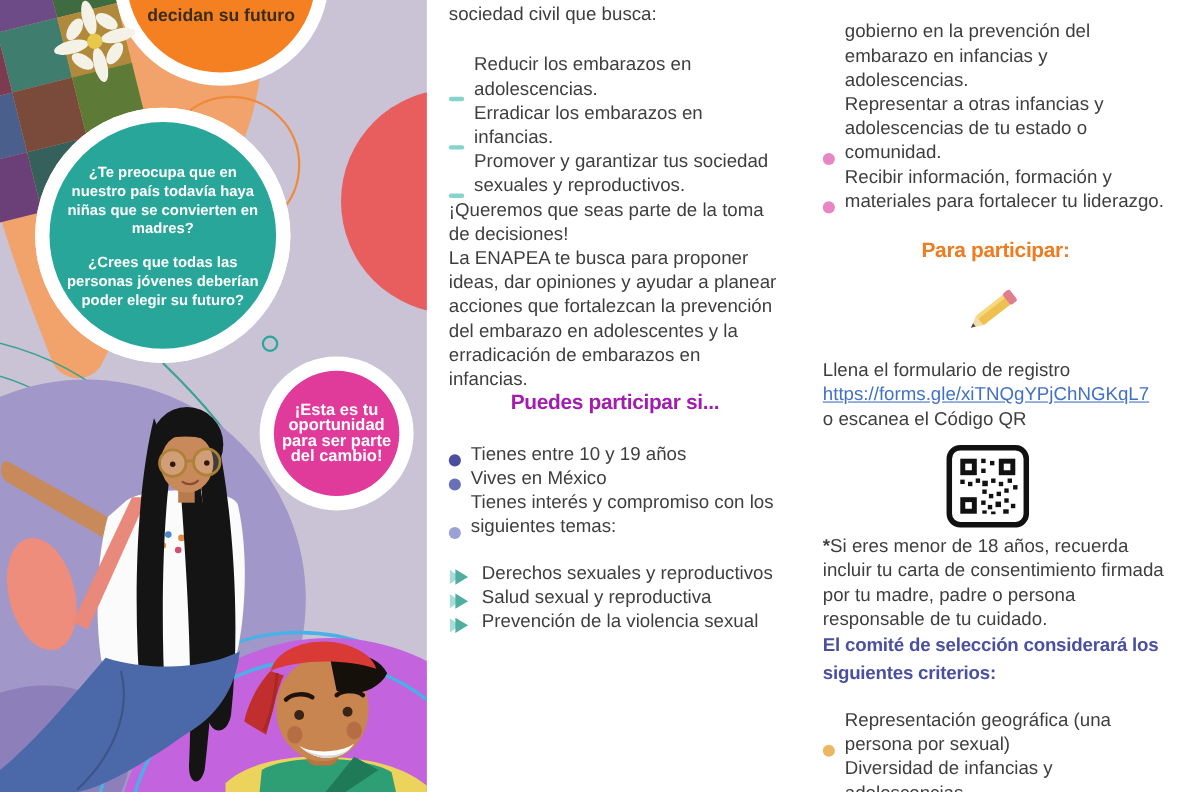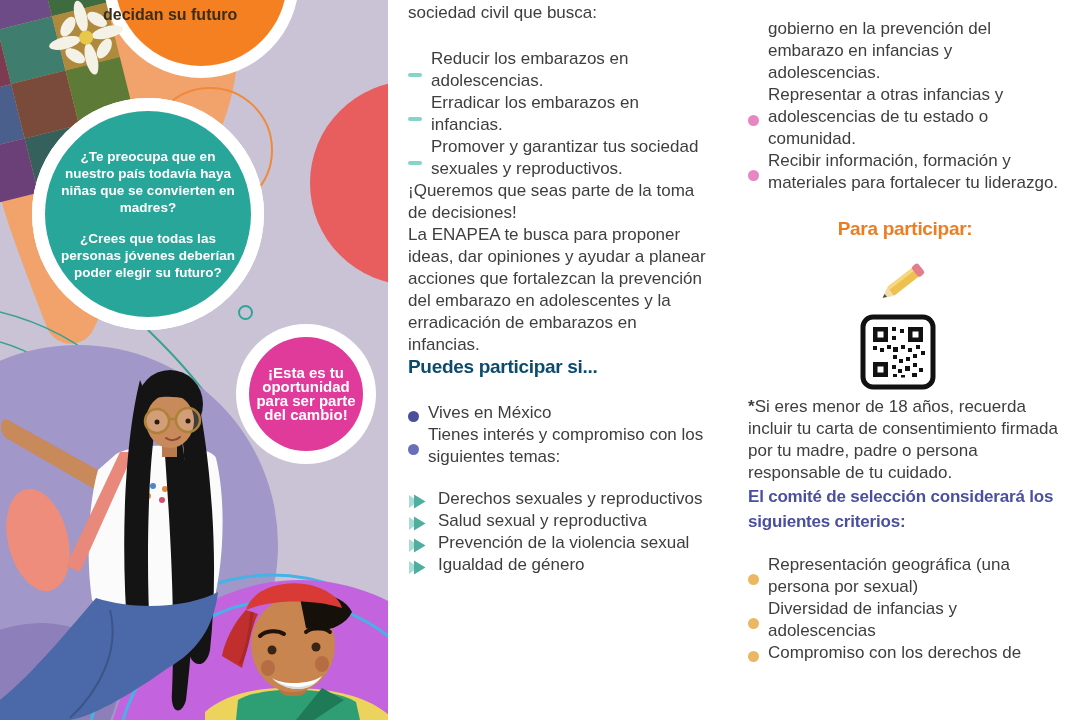--- a/index.html
+++ b/index.html
@@ -4,47 +4,47 @@
 <style>
   html,body{margin:0;padding:0;background:#ffffff;}
   .page{position:relative;width:1080px;height:720px;background:#ffffff;overflow:hidden;
         font-family:"Liberation Sans",sans-serif;color:#3e3e3e;}
   
   .left-panel{position:absolute;left:0;top:0;width:388px;height:720px;background:#c9c3d5;overflow:hidden;}
   .art{position:absolute;left:0;top:0;}
   .bubble{position:absolute;border-radius:50%;background:#fff;display:flex;align-items:center;justify-content:center;}
   .bubble-inner{border-radius:50%;display:flex;flex-direction:column;align-items:center;justify-content:center;
                 text-align:center;color:#fff;font-weight:700;box-sizing:border-box;}
-  .orange-label{position:absolute;left:103px;top:6px;width:196px;text-align:left;
+  .orange-label{position:absolute;left:103px;top:6px;width:196px;text-align:center;
                 font-weight:700;font-size:16px;color:#3c2d1a;}
   .q-bubble{left:32px;top:98px;width:232px;height:232px;}
   .q-inner{width:206px;height:206px;background:#28a69a;font-size:13.5px;line-height:17px;padding:0 12px;}
   .q-inner p{margin:0;}
   .q-inner p + p{margin-top:14px;}
   .opp-bubble{left:236px;top:324px;width:140px;height:140px;}
   .opp-inner{width:114px;height:114px;background:#e03a9b;font-size:15px;line-height:14px;padding:0 6px;}
   .opp-inner p{margin:0;}
   .mini-ring{position:absolute;left:238px;top:305px;width:11px;height:11px;border:2px solid #2aa79a;border-radius:50%;}
   
   .col{position:absolute;top:0;box-sizing:border-box;font-size:17px;line-height:22px;}
   .col p{margin:0;}
   .col-mid{left:388px;width:332px;height:720px;padding:2px 10px 0 20px;}
   .col-right{left:720px;width:360px;height:720px;padding:18px 18px 0 28px;}
   ul{list-style:none;margin:0;padding:0;}
-  .li{display:flex;gap:9px;align-items:center;}
+  .li{display:flex;gap:9px;align-items:flex-end;}
   .dash{flex:0 0 14px;height:4px;border-radius:2px;background:#85d3ca;margin-top:9px;}
   .dot{flex:0 0 11px;height:11px;border-radius:50%;margin-top:6px;}
   .req-list .li:nth-child(1) .dot{background:#4a4e9d;}
   .req-list .li:nth-child(2) .dot{background:#6a70b8;}
   .req-list .li:nth-child(3) .dot{background:#9aa1d4;}
   .ben-list .dot{background:#e786c3;}
   .crit-list .dot{background:#ecb763;}
   .topic-list .li{gap:11px;}
   .arrow{flex:0 0 19px;margin-top:4px;}
-  .h-pink{color:#0c4a6e;font-weight:800;font-size:19px;letter-spacing:-0.3px;margin-top:22px;}
+  .h-pink{color:#a21caf;font-weight:800;font-size:19px;letter-spacing:-0.3px;margin-top:22px;text-align:center;}
   .h-orange{color:#ee7c21;font-weight:800;font-size:19px;letter-spacing:-0.3px;}
   .h-indigo{color:#4a4fa0;font-weight:800;font-size:17px;line-height:25px;letter-spacing:-0.2px;margin-top:26px;}
   .goal-list{margin-top:24px;}
   .mid-p1{margin-top:24px;}
   .mid-p2{margin-top:22px;}
   .mid-p3{margin-top:24px;}
   .req-list{margin-top:24px;}
   .topic-list{margin-top:20px;}
   .cont{padding-left:20px;}
   .participate-row{display:flex;align-items:center;gap:20px;margin-top:24px;flex-direction:column;}
@@ -213,20 +213,24 @@
     </ul>
 
     <p class="mid-p1">¡Queremos que seas parte de la toma de decisiones!</p>
     <p class="mid-p2">La ENAPEA te busca para proponer ideas, dar opiniones y ayudar a planear acciones que fortalezcan la prevención del embarazo en adolescentes y la erradicación de embarazos en infancias.</p>
 
     <p class="h-pink">Puedes participar si...</p>
 
     <ul class="req-list">
       <li class="li">
           <span class="dot"></span>
+          <span>Tienes entre 10 y 19 años</span>
+        </li>
+      <li class="li">
+          <span class="dot"></span>
           <span>Vives en México</span>
         </li>
       <li class="li">
           <span class="dot"></span>
           <span>Tienes interés y compromiso con los siguientes temas:</span>
         </li>
     </ul>
 
     <ul class="topic-list">
       <li class="li">
@@ -242,27 +246,20 @@
             <path d="M6 0.5 L17.5 7.5 L6 14.5 Z" fill="#4fae9e"></path>
           </svg>
         <span>Salud sexual y reproductiva</span>
         </li>
       <li class="li">
         <svg class="arrow" width="19" height="15" viewBox="0 0 19 15">
             <path d="M1 1 L10 7.5 L1 14 Z" fill="#a8dcd6"></path>
             <path d="M6 0.5 L17.5 7.5 L6 14.5 Z" fill="#4fae9e"></path>
           </svg>
         <span>Prevención de la violencia sexual</span>
-        </li>
-      <li class="li">
-        <svg class="arrow" width="19" height="15" viewBox="0 0 19 15">
-            <path d="M1 1 L10 7.5 L1 14 Z" fill="#a8dcd6"></path>
-            <path d="M6 0.5 L17.5 7.5 L6 14.5 Z" fill="#4fae9e"></path>
-          </svg>
-        <span>Igualdad de género</span>
         </li>
     </ul>
   </main>
 
   <section class="col col-right">
     <p class="cont">gobierno en la prevención del embarazo en infancias y adolescencias.</p>
 
     <ul class="ben-list">
       <li class="li">
           <span class="dot"></span>
@@ -280,20 +277,25 @@
         <g transform="rotate(-38 28 21)">
           <rect x="10" y="15" width="34" height="11" rx="2" fill="#eec04f"></rect>
           <rect x="10" y="15" width="34" height="3.5" fill="#f6d87e"></rect>
           <rect x="41" y="14" width="8" height="13" rx="2.5" fill="#e27d8c"></rect>
           <path d="M10 15 L0 20.5 L10 26 Z" fill="#f3dcab"></path>
           <path d="M0 20.5 L4 18.6 L4 22.4 Z" fill="#4a4a4a"></path>
         </g>
       </svg>
     </div>
 
+    <div class="form-block">
+      <p>Llena el formulario de registro</p>
+      <p><a class="link" href="#">https://forms.gle/xiTNQgYPjChNGKqL7</a></p>
+      <p>o escanea el Código QR</p>
+    </div>
 
     <div class="qr-wrap">
       <svg width="76" height="76" viewBox="0 0 76 76">
         <rect x="3" y="3" width="70" height="70" rx="10" fill="#ffffff" stroke="#111111" stroke-width="5"></rect>
         <g fill="#111111">
           <rect x="13" y="13" width="15" height="15"></rect>
             <rect x="48" y="13" width="15" height="15"></rect>
             <rect x="13" y="48" width="15" height="15"></rect>
           <rect x="17.5" y="17.5" width="6" height="6" fill="#ffffff"></rect>
             <rect x="52.5" y="17.5" width="6" height="6" fill="#ffffff"></rect>

